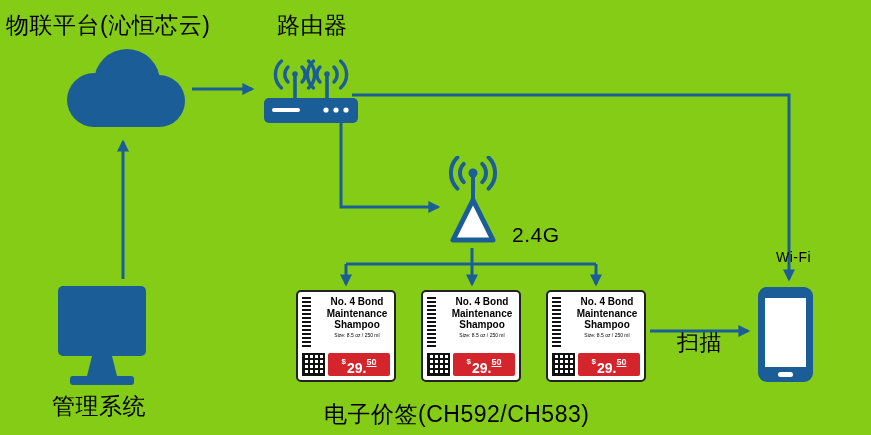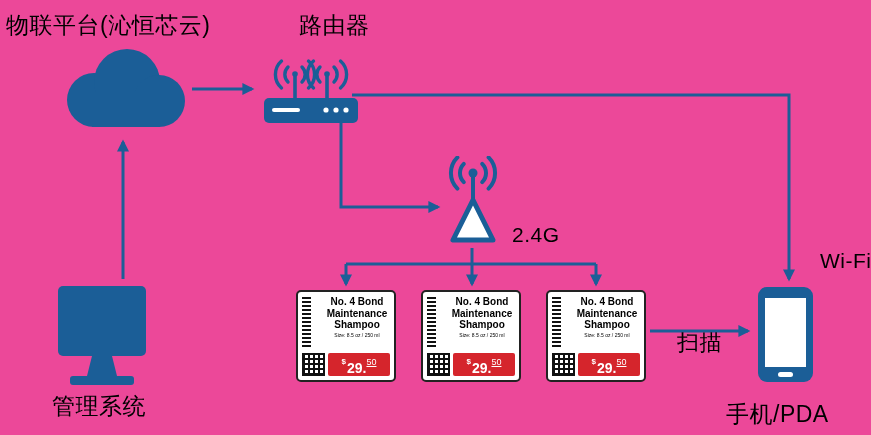--- a/index.html
+++ b/index.html
@@ -1,27 +1,27 @@
 <!DOCTYPE html>
 <html><head>
 <meta charset="utf-8">
 <style>
   * { margin:0; padding:0; box-sizing:border-box; }
   html,body { background:#fff; }
   body { font-family:"Liberation Sans","DejaVu Sans",sans-serif; }
-  .canvas { position:relative; width:871px; height:435px; background:#ec4899; overflow:hidden; }
+  .canvas { position:relative; width:871px; height:435px; background:#84cc16; overflow:hidden; }
 
   .connectors { position:absolute; left:0; top:0; width:871px; height:435px; pointer-events:none; }
 
   .lbl { position:absolute; color:#000; font-size:23px; font-weight:500; white-space:nowrap; letter-spacing:0.5px; }
   .platform-label { left:6px;   top:10px; }
-  .router-label   { left:277px; top:10px;margin-left:22px; }
+  .router-label   { left:277px; top:10px; }
   .base-label     { left:358px; top:127px; }
   .freq-label     { left:512px; top:223px; font-size:21px; font-weight:400;text-align:right; }
-  .wifi-label     { left:820px; top:249px; font-size:21px; font-weight:400; }
+  .wifi-label     { left:776px; top:249px; font-size:14px; font-weight:400; }
   .scan-label     { left:677px; top:298px; font-size:22px;margin-top:30px; }
   .esl-label      { left:324px; top:399px; }
   .mgmt-label     { left:52px;  top:391px; }
   .phone-label    { left:726px; top:399px; }
 
   .icon { position:absolute; }
   .icon svg { display:block; width:100%; height:100%; }
   .cloud-icon  { left:54px;  top:42px;  width:142px; height:94px; }
   .router-icon { left:262px; top:48px;  width:98px;  height:80px; }
   .bs-icon     { left:420px; top:156px; width:106px; height:92px; }
@@ -41,21 +41,21 @@
   .tag-size { font-size:5px; line-height:7px; color:#000; margin-top:1px; }
   .tag-bottom { display:flex; align-items:flex-end; gap:3px; height:25px; flex:none; }
   .tag-qr { width:23px; height:23px; flex:none; border:1px solid #111;
             background:
               repeating-linear-gradient(0deg,#111 0 2px,rgba(0,0,0,0) 2px 5px),
               repeating-linear-gradient(90deg,#111 0 2px,#fff 2px 5px); }
   .tag-price { flex:1; height:23px; background:#D5252C; color:#fff; border-radius:2px;
                display:flex; align-items:center; justify-content:center; }
   .price-cur   { font-size:8px;  font-weight:700; margin-top:-7px; margin-right:1px; }
   .price-whole { font-size:14px; font-weight:700;margin-top:6px; }
-  .price-cents { font-size:9px;  font-weight:400; margin-top:-5px; text-decoration:underline; }
+  .price-cents { font-size:9px;  font-weight:700; margin-top:-5px; text-decoration:underline; }
 </style>
 </head>
 <body>
 
 <div class="canvas">
 
   <svg class="connectors" viewBox="0 0 871 435">
     <defs>
       <marker id="arr" viewBox="0 0 10 10" refX="8" refY="5" markerWidth="13" markerHeight="12" orient="auto" markerUnits="userSpaceOnUse">
         <path d="M 0 0 L 10 5 L 0 10 Z" fill="#1B5E97"></path>
@@ -72,22 +72,22 @@
       <path d="M 596 264 L 596 284" marker-end="url(#arr)"></path>
       <path d="M 650 331 L 748 331" marker-end="url(#arr)"></path>
     </g>
   </svg>
 
   <div class="lbl platform-label">物联平台(沁恒芯云)</div>
   <div class="lbl router-label">路由器</div>
   <div class="lbl freq-label">2.4G</div>
   <div class="lbl wifi-label">Wi-Fi</div>
   <div class="lbl scan-label">扫描</div>
+  <div class="lbl esl-label">电子价签(CH592/CH583)</div>
   <div class="lbl mgmt-label">管理系统</div>
-  <div class="lbl phone-label">手机/PDA</div>
 
   <div class="icon cloud-icon">
     <svg viewBox="0 0 142 94">
       <g fill="#1B5E97">
         <circle cx="40" cy="58" r="27"></circle>
         <circle cx="73" cy="40" r="33"></circle>
         <circle cx="105" cy="59" r="26"></circle>
         <rect x="38" y="50" width="68" height="35"></rect>
       </g>
     </svg>

